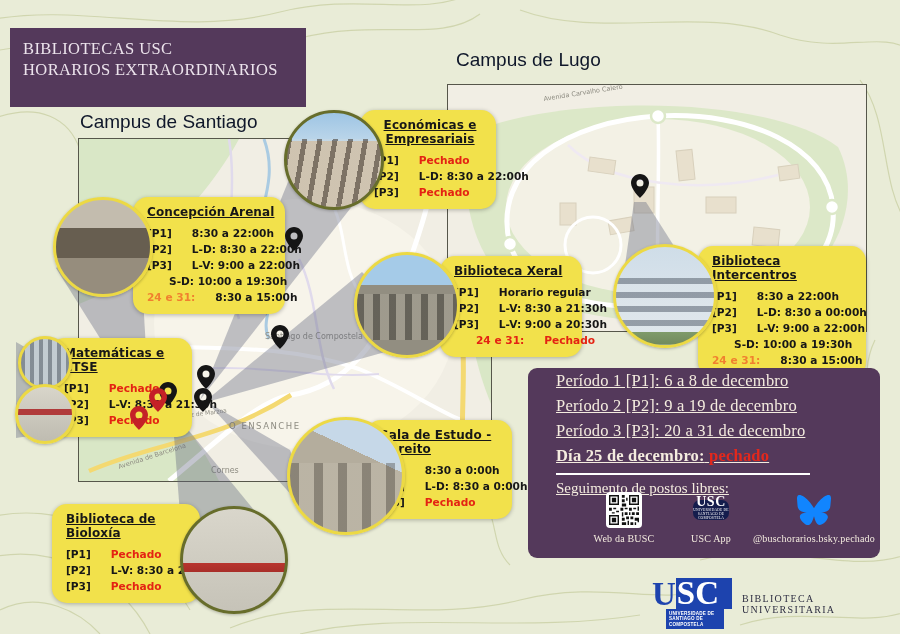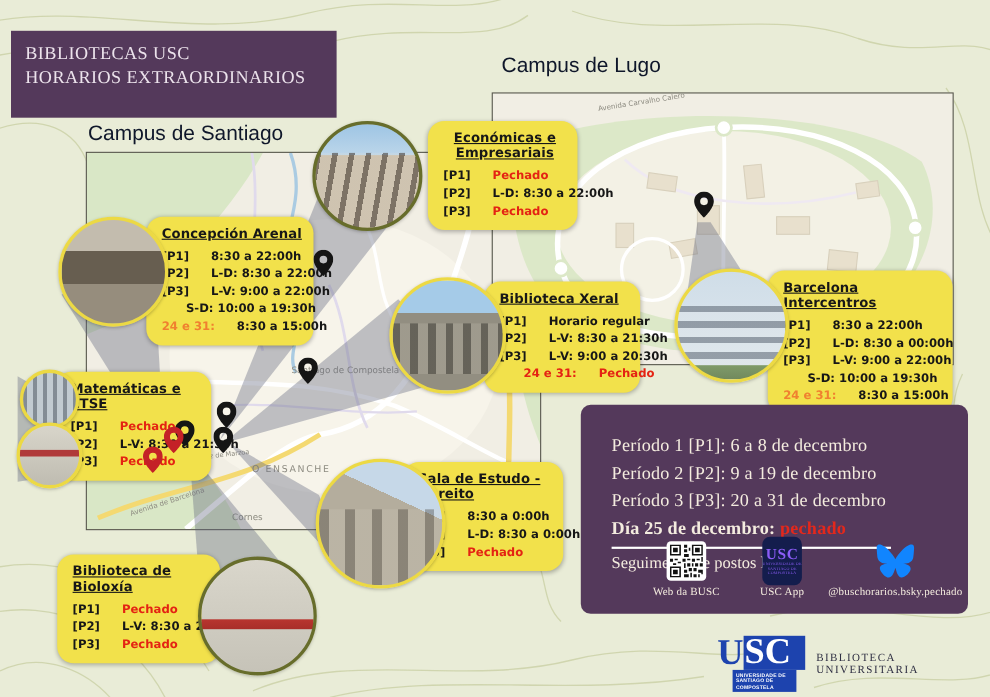--- a/index.html
+++ b/index.html
@@ -64,50 +64,50 @@
   .callout{position:absolute;background:var(--yellow);border-radius:15px;z-index:4;
     padding:8px 10px 9px 14px;box-sizing:border-box;color:var(--ink);
     box-shadow:0 1px 4px rgba(0,0,0,.28);}
   .callout-title{font-weight:bold;font-size:12px;text-decoration:underline;margin-bottom:6px;letter-spacing:.1px}
   .title-center{text-align:center}
   .line{display:flex;gap:20px;font-weight:bold;font-size:10.6px;line-height:16px;white-space:nowrap}
   .tag[data-style="orange"]{color:var(--orange)}
   .tag[data-style="closed"]{color:var(--red)}
   .val[data-style="closed"]{color:var(--red)}
   .indent{margin-left:22px}
-  #co-economicas{left:389px;top:110px;width:136px}
+  #co-economicas{left:360px;top:110px;width:136px}
   #co-economicas .callout-title{padding:0 2px}
   #co-arenal{left:133px;top:197px;width:152px}
   #co-matematicas{left:50px;top:338px;width:142px}
   #co-xeral{left:440px;top:256px;width:142px}
   #co-intercentros{left:698px;top:246px;width:168px}
   #co-dereito{left:366px;top:420px;width:146px}
   #co-bioloxia{left:52px;top:504px;width:148px}
 
   
   .pin{position:absolute;z-index:7;width:18px;height:24px}
 
   
   #period-box{position:absolute;left:528px;top:368px;width:352px;height:190px;background:var(--purple);
     border-radius:9px;z-index:4;color:#f4ecdf;font-family:"Liberation Serif",serif;box-sizing:border-box;
-    padding:24px 24px 0 28px;}
+    padding:0 24px 0 28px;text-decoration:underline;}
   .period-line{font-size:16.5px;line-height:25px;letter-spacing:.2px}
   .period-bold{font-weight:bold}
   .closed-red{color:#e3281c;font-weight:bold}
   #period-hr{border:none;border-top:2px solid #fff;margin:5px 46px 5px 0}
   #seguimento{font-size:15px;margin-bottom:6px}
   .follow-item{position:absolute;text-align:center;color:#f4ecdf}
   .follow-label{font-size:10px;margin-top:3px;letter-spacing:.2px}
   #follow-web{left:52px;top:122px;width:88px}
   #follow-app{left:146px;top:122px;width:74px}
   #follow-bsky{left:222px;top:122px;width:128px}
   .follow-icon{display:flex;justify-content:center;align-items:center;height:40px}
   #qr-box{background:#fff;border-radius:4px;padding:3px;line-height:0}
-  #usc-app-icon{width:36px;height:44px;border-radius:7px;background:#141d4d;color:#8b5cf6;
-    display:flex;flex-direction:column;align-items:center;justify-content:center;font-family:"Liberation Serif",serif}
+  #usc-app-icon{width:36px;height:20px;border-radius:7px;background:#141d4d;color:#ffffff;
+    display:flex;flex-direction:column;align-items:center;justify-content:flex-end;font-family:"Liberation Serif",serif}
   #usc-app-icon .a1{font-size:14px;font-weight:bold;letter-spacing:.5px;line-height:13px}
   #usc-app-icon .a2{font-size:3.6px;line-height:4px;letter-spacing:.2px}
 
   
   #usc-logo{position:absolute;left:652px;top:578px;z-index:3;font-family:"Liberation Serif",serif;width:78px}
   #usc-top{display:flex;align-items:flex-end}
   #usc-top .u{color:#1d43ae;font-weight:bold;font-size:33px;line-height:30px}
   #usc-top .sc{background:#1d43ae;color:#fff;font-weight:bold;font-size:33px;line-height:30px;padding:0 13px 1px 1px}
   #usc-sub{background:#1d43ae;color:#fff;font-size:4.6px;line-height:5.4px;letter-spacing:.2px;
     width:52px;margin-left:14px;padding:2px 3px;font-family:"Liberation Sans",sans-serif;font-weight:bold}
@@ -294,21 +294,21 @@
         <span class="tag" data-style="normal">[P3]</span>
         <span class="val" data-style="normal">L-V: 9:00 a 20:30h</span>
       </div>
     <div class="line indent">
         <span class="tag" data-style="closed">24 e 31:</span>
         <span class="val" data-style="closed">Pechado</span>
       </div>
   </div>
 
   <div class="callout" id="co-intercentros">
-    <div class="callout-title">Barcelona Intercentros</div>
+    <div class="callout-title">Biblioteca Intercentros</div>
     <div class="line">
         <span class="tag" data-style="normal">[P1]</span>
         <span class="val" data-style="normal">8:30 a 22:00h</span>
       </div>
     <div class="line">
         <span class="tag" data-style="normal">[P2]</span>
         <span class="val" data-style="normal">L-D: 8:30 a 00:00h</span>
       </div>
     <div class="line">
         <span class="tag" data-style="normal">[P3]</span>

